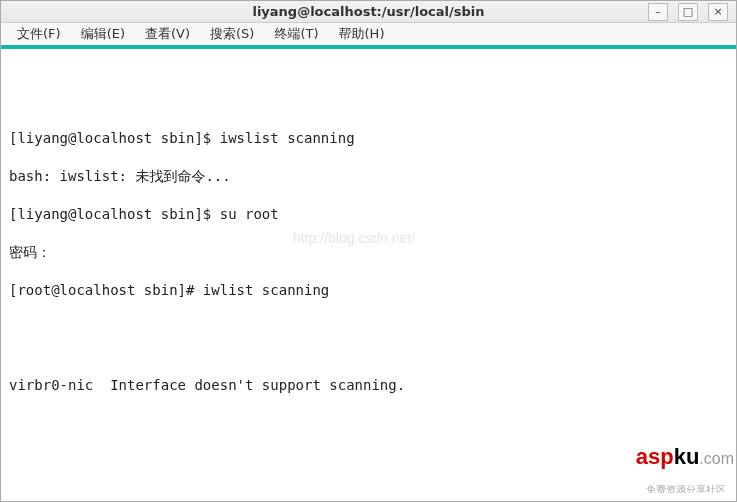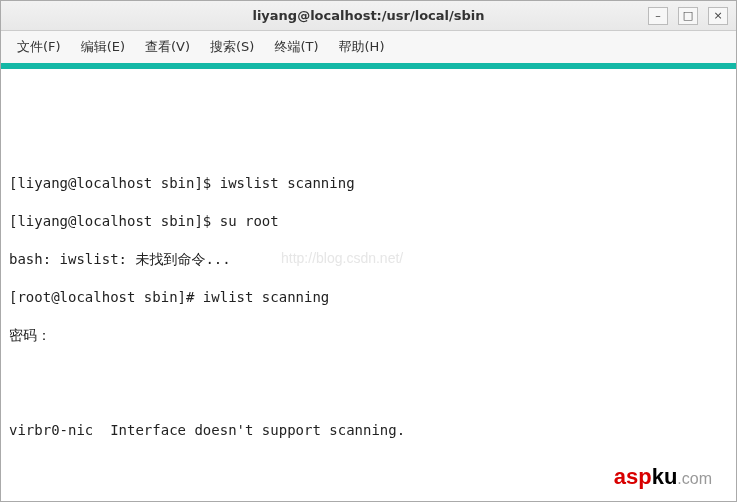--- a/index.html
+++ b/index.html
@@ -6,21 +6,21 @@
   body {
     font-family: "DejaVu Sans", "WenQuanYi Micro Hei", sans-serif;
     background: #fff;
     width: 737px;
     height: 502px;
     border: 1px solid #aaa;
     overflow: hidden;
     position: relative;
   }
   .titlebar {
-    height: 30px;
+    height: 22px;
     background: linear-gradient(to bottom, #f2f2f2, #e8e8e8);
     border-bottom: 1px solid #ccc;
     display: flex;
     align-items: center;
     position: relative;
   }
   .title-text {
     flex: 1;
     text-align: center;
     font-size: 13px;
@@ -44,24 +44,24 @@
     display: flex;
     align-items: center;
     justify-content: center;
     font-size: 11px;
     color: #444;
     cursor: pointer;
   }
   .menubar {
     height: 26px;
     background: #f7f7f7;
-    border-bottom: 6px solid #14b8a6;
+    border-bottom: 4px solid #14b8a6;
     display: flex;
     align-items: center;
-    padding: 16px 6px;
+    padding: 4px 6px;
     font-size: 13px;
     color: #333;
   }
   .menu-item {
     padding: 2px 10px;
     cursor: pointer;
   }
   .terminal {
     font-family: "DejaVu Sans Mono", "Noto Sans Mono CJK", monospace;
     font-size: 14px;
@@ -69,31 +69,31 @@
     color: #222;
     padding: 4px 8px;
     white-space: pre;
     position: relative;
     height: calc(100% - 56px);
     overflow: hidden;
   }
   .watermark {
     position: absolute;
     top: 180px;
-    left: 280px;
+    left: 292px;
     color: #e6e6e6;
     font-family: sans-serif;
     font-size: 14px;
     pointer-events: none;
     z-index: 0;
   }
   .term-content { position: relative; z-index: 1; }
   .logo {
     position: absolute;
-    right: 24px;
+    right: 2px;
     bottom: 6px;
     font-family: Arial, sans-serif;
     font-size: 22px;
     font-weight: bold;
     z-index: 2;
   }
   .logo .a  { color: #d80000; }
   .logo .s  { color: #d80000; }
   .logo .p  { color: #d80000; }
   .logo .k  { color: #000; }
@@ -132,25 +132,25 @@
   <div class="menu-item">编辑(E)</div>
   <div class="menu-item">查看(V)</div>
   <div class="menu-item">搜索(S)</div>
   <div class="menu-item">终端(T)</div>
   <div class="menu-item">帮助(H)</div>
 </div>
 
 <div class="terminal">
   <div class="watermark">http://blog.csdn.net/</div>
   <div class="term-content">
-<span style="display: block; margin-top: 25px;">[liyang@localhost sbin]$ iwslist scanning</span>
+<span style="display: block;">[liyang@localhost sbin]$ iwslist scanning</span>
+<span style="display: block;">bash: iwslist: 未找到命令...</span>
 <span style="display: block;">[liyang@localhost sbin]$ su root</span>
-<span style="display: block;">bash: iwslist: 未找到命令...</span>
+<span style="display: block;">密码：</span>
 <span style="display: block;">[root@localhost sbin]# iwlist scanning</span>
-<span style="display: block;">密码：</span>
 <span style="display: block;"></span>
 <span style="display: block;"></span>
 <span style="display: block;"></span>
 <span style="display: block;">virbr0-nic  Interface doesn't support scanning.</span>
 <span style="display: block;"></span>
 
 <span style="display: block;"></span>
 
 
 

